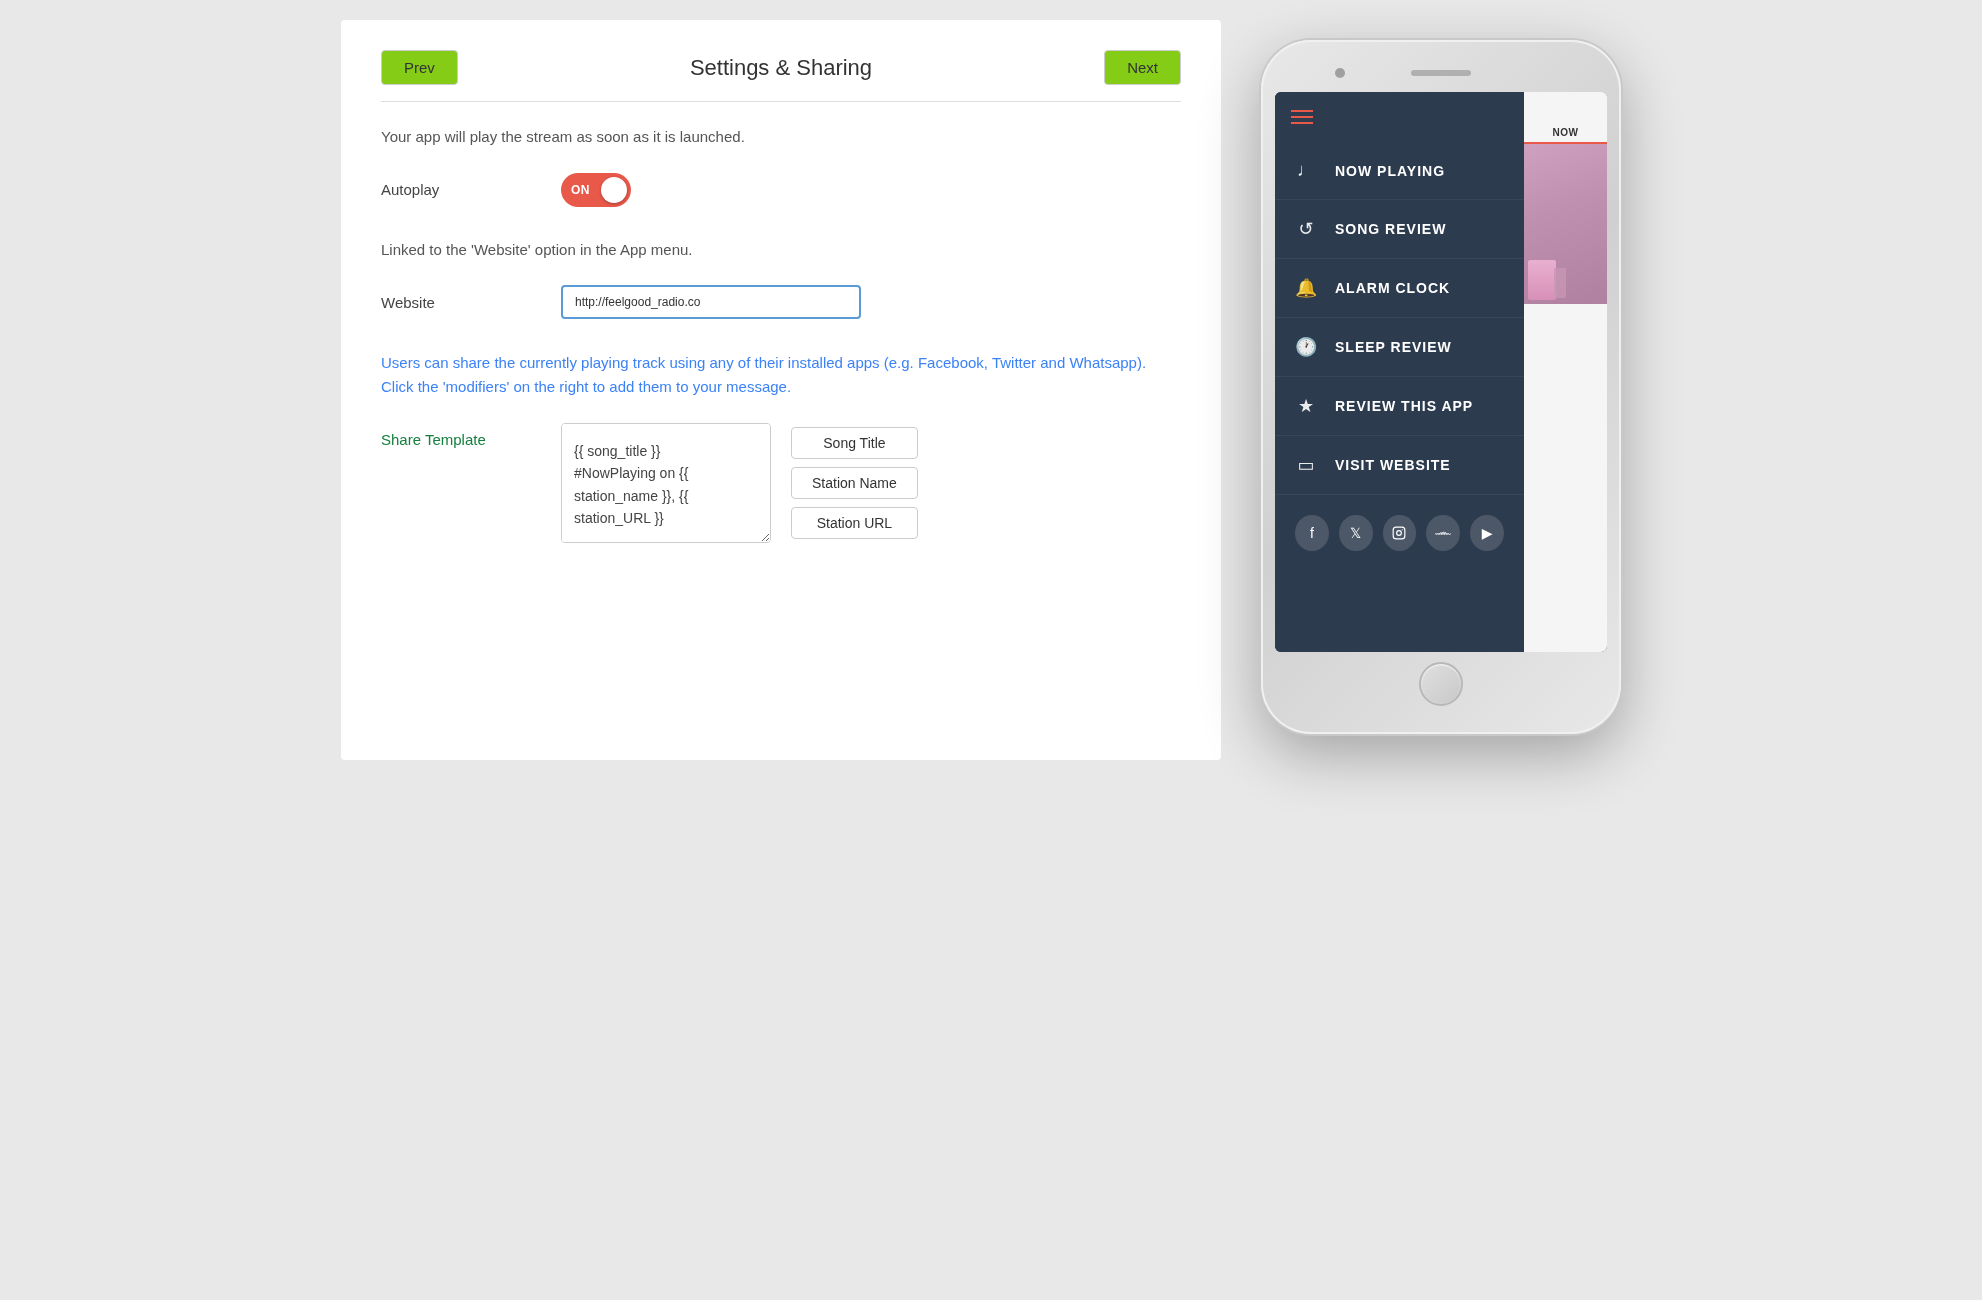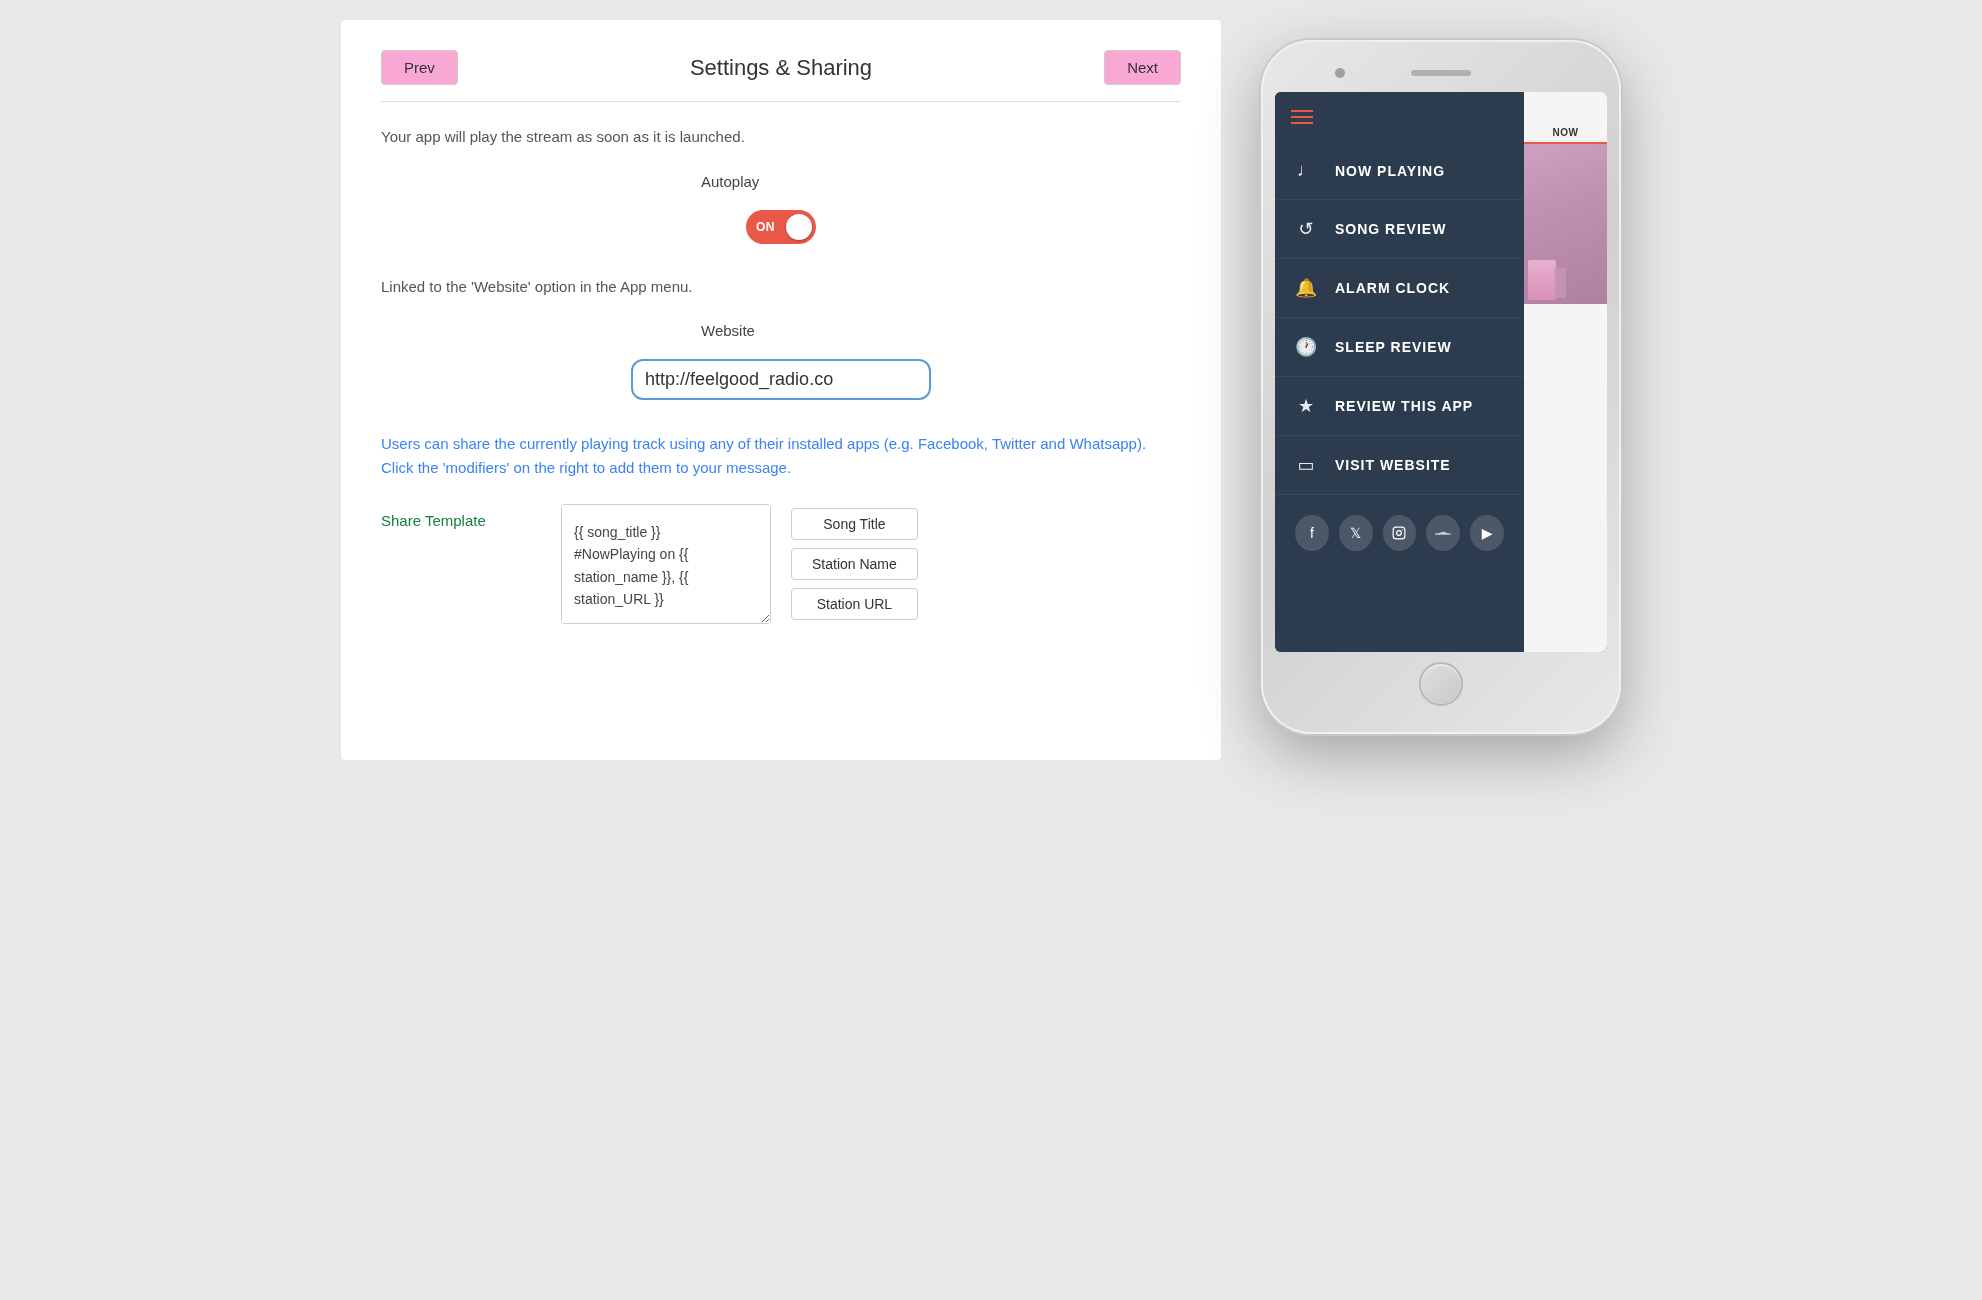--- a/index.html
+++ b/index.html
@@ -28,21 +28,21 @@
       display: flex;
       align-items: center;
       justify-content: space-between;
       margin-bottom: 24px;
       padding-bottom: 16px;
       border-bottom: 1px solid #ddd;
     }
 
     .btn-nav {
       border: 1px solid #ccc;
-      background: #f9a8d4;
+      background: #84cc16;
       padding: 8px 22px;
       border-radius: 4px;
       font-size: 15px;
       cursor: pointer;
       color: #333;
     }
 
     .panel-title {
       font-size: 22px;
       font-weight: 400;
@@ -54,21 +54,20 @@
       color: #555;
       margin-bottom: 24px;
       line-height: 1.5;
     }
 
     .form-row {
       display: flex;
       align-items: center;
       margin-bottom: 32px;
       gap: 20px;
-      flex-direction: column;
     }
 
     .form-label {
       font-size: 15px;
       color: #444;
       width: 160px;
       flex-shrink: 0;
     }
 
     
@@ -109,23 +108,23 @@
       width: 26px;
       height: 26px;
       border-radius: 50%;
       background: #fff;
       box-shadow: 0 1px 3px rgba(0,0,0,0.3);
     }
 
     
     .website-input {
       border: 2px solid #5b9bd5;
-      border-radius: 12px;
+      border-radius: 4px;
       padding: 8px 12px;
-      font-size: 18px;
+      font-size: 12px;
       width: 300px;
       color: #333;
       outline: none;
     }
 
     .section-description {
       font-size: 15px;
       color: #3b82f6;
       line-height: 1.6;
       margin-bottom: 24px;

